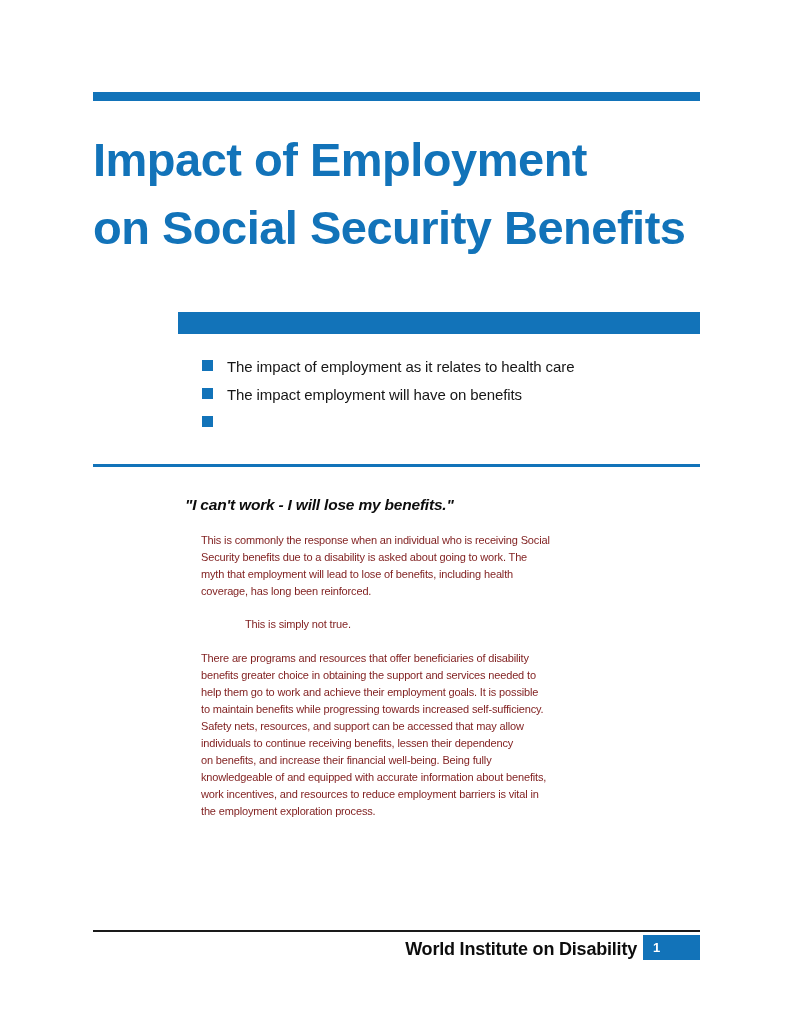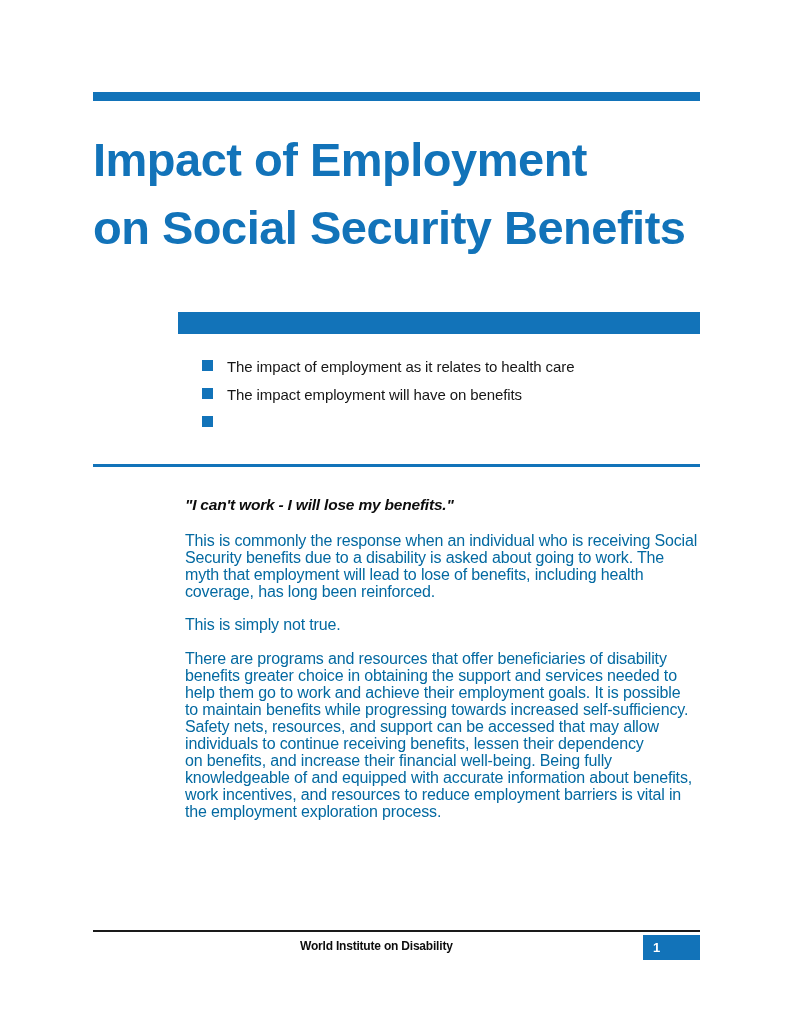--- a/index.html
+++ b/index.html
@@ -76,43 +76,43 @@
     left: 185px; top: 496px;
     width: 540px;
     font-size: 15.5px;
     font-weight: bold;
     font-style: italic;
     letter-spacing: -0.2px;
     color: #0d0d0d;
   }
   .body-para {
     position: absolute;
-    left: 185px;
+    left: 201px;
     width: 545px;
-    font-size: 16px;
+    font-size: 11px;
     line-height: 17px;
     letter-spacing: -0.15px;
-    color: #0369a1;
+    color: #7f1d1d;
     white-space: pre-line;
   }
   .para-1 { top: 532px; }
-  .para-2 { top: 616px; }
+  .para-2 { top: 616px; margin-left: 44px; }
   .para-3 { top: 650px; }
   .footer-rule {
     position: absolute;
     left: 93px; top: 930px;
     width: 607px; height: 2px;
     background: var(--footer-rule);
   }
   .footer-org {
     position: absolute;
     left: 300px; top: 939px;
     width: 337px;
-    text-align: left;
-    font-size: 12px;
+    text-align: right;
+    font-size: 18px;
     font-weight: bold;
     letter-spacing: -0.2px;
     color: #0d0d0d;
   }
   .page-number-box {
     position: absolute;
     left: 643px; top: 935px;
     width: 57px; height: 25px;
     background: var(--accent);
     display: flex;

